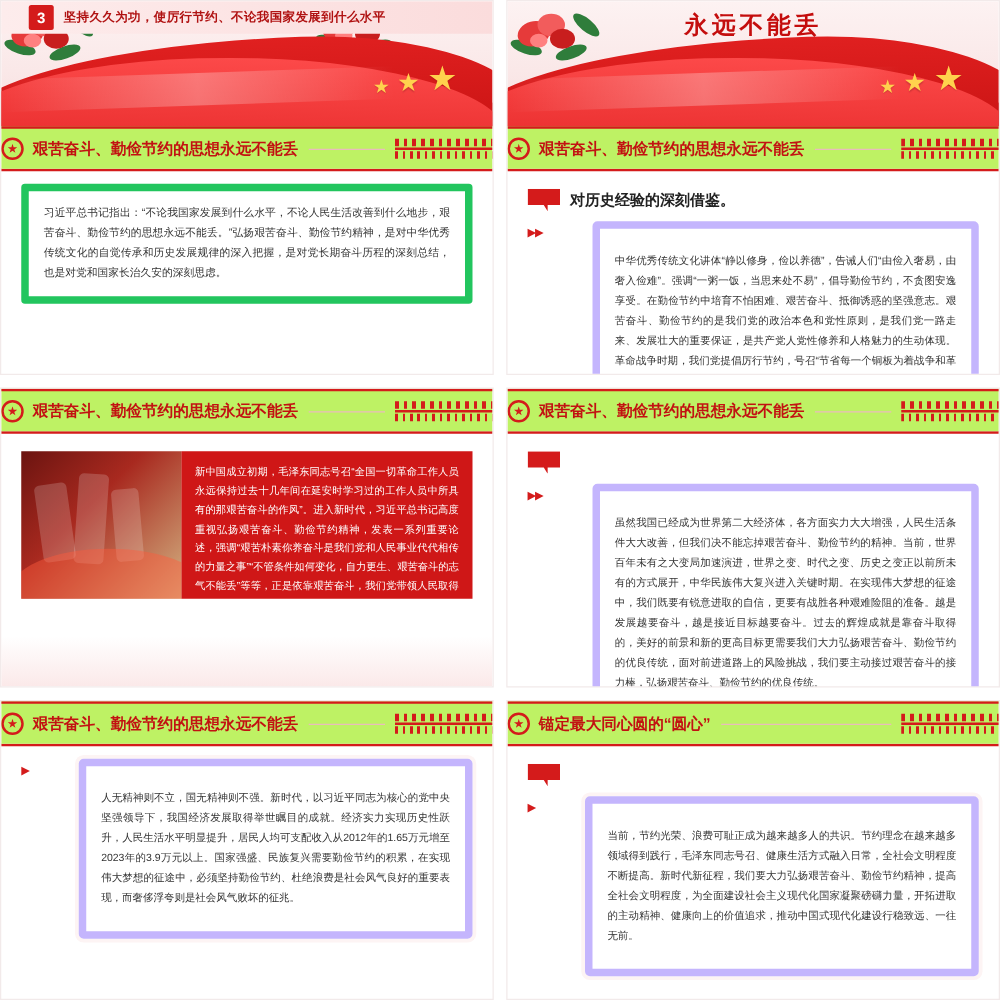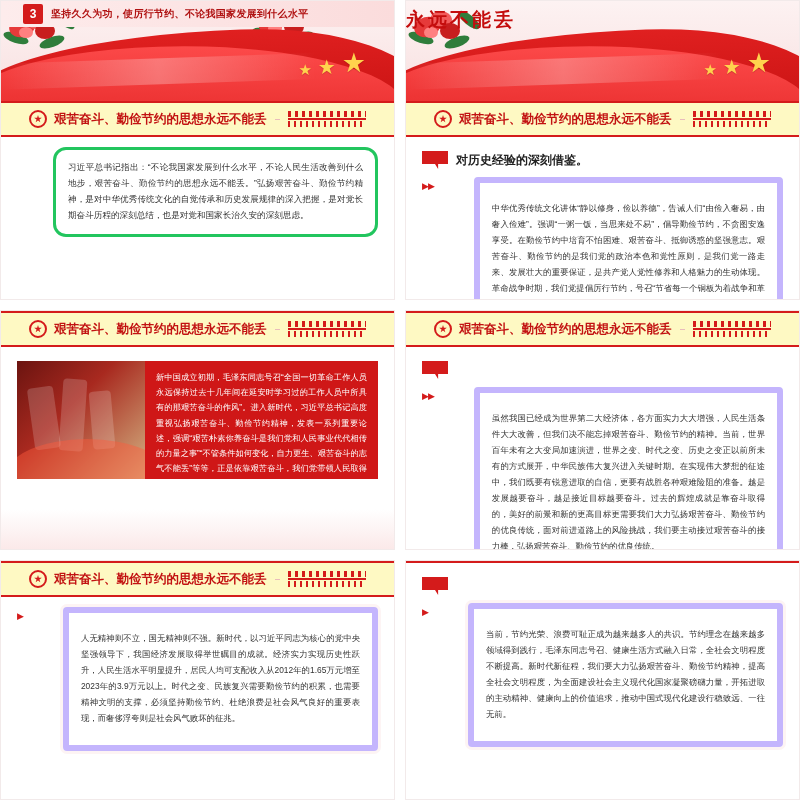--- a/index.html
+++ b/index.html
@@ -87,33 +87,33 @@
     z-index:4;
   }
   .chapter-num {
     width:20px;height:20px;background:#d41b1b;color:#fff;
     display:flex;align-items:center;justify-content:center;
     font-size:12px;font-weight:bold;border-radius:2px;
   }
   .chapter-text { font-size:10px; color:#b01212; font-weight:bold; letter-spacing:.3px;}
 
   .banner-title {
-    position:absolute; left:0; right:0; top:6px; 
+    position:absolute; left:0; right:0; top:6px; text-align:center;
     font-size:19px; font-weight:bold; color:#c40d0d; letter-spacing:3px;
     z-index:4;
   }
 
   
   .sec-head {
     position: relative;
     height: 34px;
     display:flex; align-items:center;
-    padding: 0 28px;
+    padding: 0 0;
     border-top: 2px solid #d41b1b;
-    background:#fef9c3;
+    background:#bef264;
   }
   .sec-head .emblem {
     width:18px;height:18px;border:2px solid #d41b1b;border-radius:50%;
     display:flex;align-items:center;justify-content:center;margin-right:7px;flex:0 0 auto;
   }
   .sec-head .emblem i {
     display:block;width:8px;height:8px;background:#d41b1b;
     clip-path: polygon(50% 0,61% 35%,98% 35%,68% 57%,79% 91%,50% 70%,21% 91%,32% 57%,2% 35%,39% 35%);
   }
   .sec-head .title {
@@ -135,24 +135,23 @@
   .body-wrap { position:relative; padding:10px 16px; height: calc(100% - 36px); }
 
   .sub-head { display:flex; align-items:center; gap:8px; margin:4px 0 8px 0;}
   .flag-icon {
     width:26px;height:18px;background:#d41b1b;position:relative;flex:0 0 auto;
     clip-path: polygon(0 0, 100% 0, 100% 72%, 62% 72%, 62% 100%, 50% 72%, 0 72%);
   }
   .sub-head .sub-title { font-size:12px;font-weight:bold;color:#222; }
 
   .quote-box {
-    border:3px solid #22c55e; border-radius:13px;
+    border:6px solid #22c55e; border-radius:3px;
     padding:10px 12px; font-size:8.6px; line-height:1.85; color:#333;
     text-align: justify;
-    margin-left: 36px;
   }
   .para-row { display:flex; gap:6px; align-items:flex-start; }
   .arrows { color:#d41b1b; font-size:9px; line-height:1.6; letter-spacing:-1px; flex:0 0 auto; padding-top:2px;}
   .redbox {
     border:6px solid #c4b5fd; border-radius:4px; padding:18px 12px;
     font-size:8.4px; line-height:1.9; color:#333; text-align:justify;margin-left:34px;
   }
   .redbox.dbl { box-shadow: 0 0 0 3px #fdf4f4; }
 
   
@@ -342,26 +341,34 @@
         </span>
       <span class="title">艰苦奋斗、勤俭节约的思想永远不能丢</span>
       <span class="rule"></span>
       <span class="wall"></span>
     </div>
     <div class="sec-underline"></div>
 
     <div class="body-wrap">
       <div class="para-row">
         <span class="arrows">▶</span>
-        <div class="redbox dbl">人无精神则不立，国无精神则不强。新时代，以习近平同志为核心的党中央坚强领导下，我国经济发展取得举世瞩目的成就。经济实力实现历史性跃升，人民生活水平明显提升，居民人均可支配收入从2012年的1.65万元增至2023年的3.9万元以上。时代之变、民族复兴需要勤俭节约的积累，也需要精神文明的支撑，必须坚持勤俭节约、杜绝浪费是社会风气良好的重要表现，而奢侈浮夸则是社会风气败坏的征兆。</div>
+        <div class="redbox dbl">人无精神则不立，国无精神则不强。新时代，以习近平同志为核心的党中央坚强领导下，我国经济发展取得举世瞩目的成就。经济实力实现历史性跃升，人民生活水平明显提升，居民人均可支配收入从2012年的1.65万元增至2023年的3.9万元以上。国家强盛、民族复兴需要勤俭节约的积累，在实现伟大梦想的征途中，必须坚持勤俭节约、杜绝浪费是社会风气良好的重要表现，而奢侈浮夸则是社会风气败坏的征兆。</div>
       </div>
     </div>
   </div>
 
   <div class="slide h-bot">
+    <div class="sec-head">
+      <span class="emblem">
+          <i></i>
+        </span>
+      <span class="title">锚定最大同心圆的“圆心”</span>
+      <span class="rule"></span>
+      <span class="wall"></span>
+    </div>
     <div class="sec-underline"></div>
 
     <div class="body-wrap">
       <div class="sub-head">
         <span class="flag-icon"></span>
       </div>
       <div class="para-row">
         <span class="arrows">▶</span>
         <div class="redbox dbl">当前，节约光荣、浪费可耻正成为越来越多人的共识。节约理念在越来越多领域得到践行，毛泽东同志号召、健康生活方式融入日常，全社会文明程度不断提高。新时代新征程，我们要大力弘扬艰苦奋斗、勤俭节约精神，提高全社会文明程度，为全面建设社会主义现代化国家凝聚磅礴力量，开拓进取的主动精神、健康向上的价值追求，推动中国式现代化建设行稳致远、一往无前。</div>
       </div>

